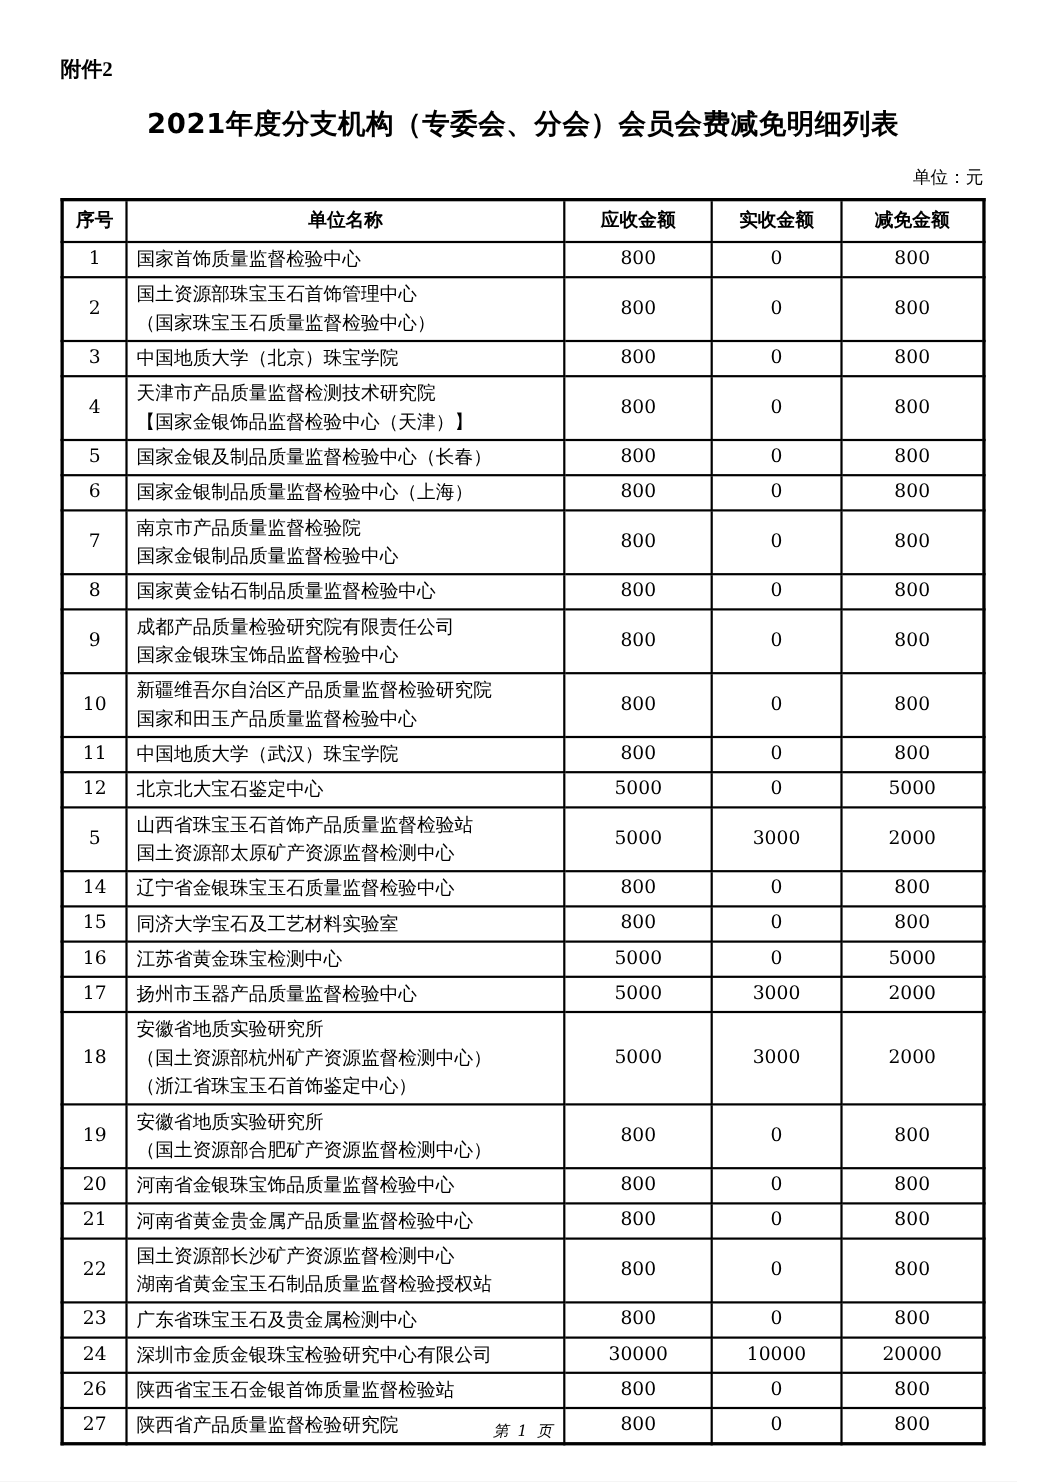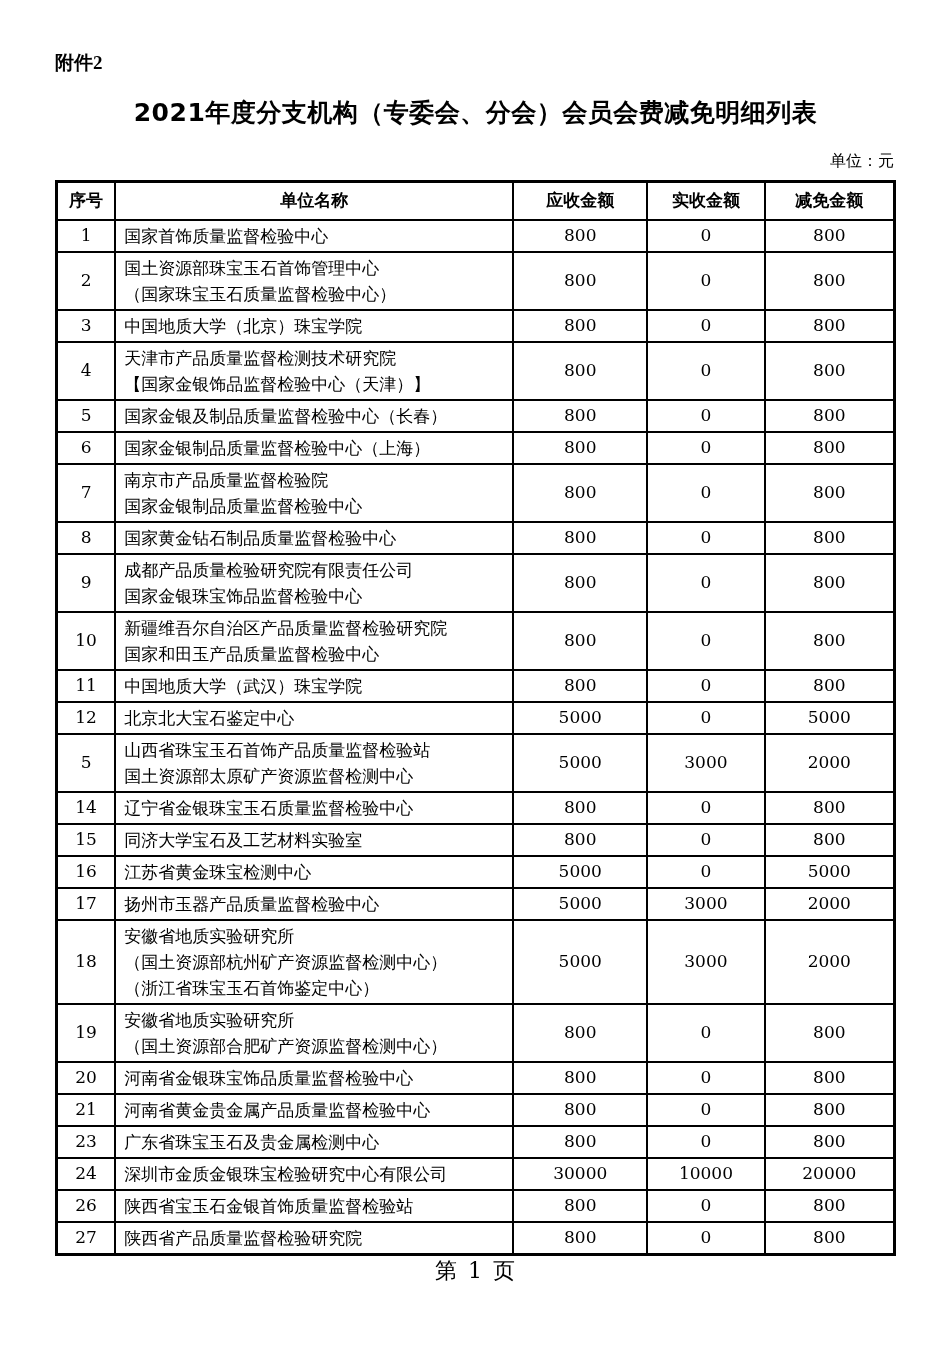--- a/index.html
+++ b/index.html
@@ -71,25 +71,26 @@
   .col-reduction{ width: 15.5%; }
   .fee-table td { padding: 2px 0; }
   td.cell-index { text-align: center; }
   td.cell-name  { text-align: left; padding-left: 8px; padding-right: 4px; }
   td.cell-num   { text-align: center; }
   .name-line { line-height: 26px; }
   .page-footer {
     position: absolute;
     left: 0;
     width: 100%;
-    top: 1256px;
+    top: 1292px;
     text-align: center;
-    font-size: 22px;
+    font-size: 14px;
     letter-spacing: 2px;
     font-family: "DejaVu Serif", "Liberation Serif", serif;
+    font-style: italic;
   }
 </style>
 </head>
 <body>
 
 <div class="page">
   <div class="content">
 
     <div class="attachment-label">附件2</div>
 
@@ -307,20 +308,30 @@
           <tr>
             <td class="cell-index">21</td>
             <td class="cell-name">
               <div class="name-line">河南省黄金贵金属产品质量监督检验中心</div>
             </td>
             <td class="cell-num">800</td>
             <td class="cell-num">0</td>
             <td class="cell-num">800</td>
           </tr>
           <tr>
+            <td class="cell-index">22</td>
+            <td class="cell-name">
+              <div class="name-line">国土资源部长沙矿产资源监督检测中心</div>
+              <div class="name-line">湖南省黄金宝玉石制品质量监督检验授权站</div>
+            </td>
+            <td class="cell-num">800</td>
+            <td class="cell-num">0</td>
+            <td class="cell-num">800</td>
+          </tr>
+          <tr>
             <td class="cell-index">23</td>
             <td class="cell-name">
               <div class="name-line">广东省珠宝玉石及贵金属检测中心</div>
             </td>
             <td class="cell-num">800</td>
             <td class="cell-num">0</td>
             <td class="cell-num">800</td>
           </tr>
           <tr>
             <td class="cell-index">24</td>

